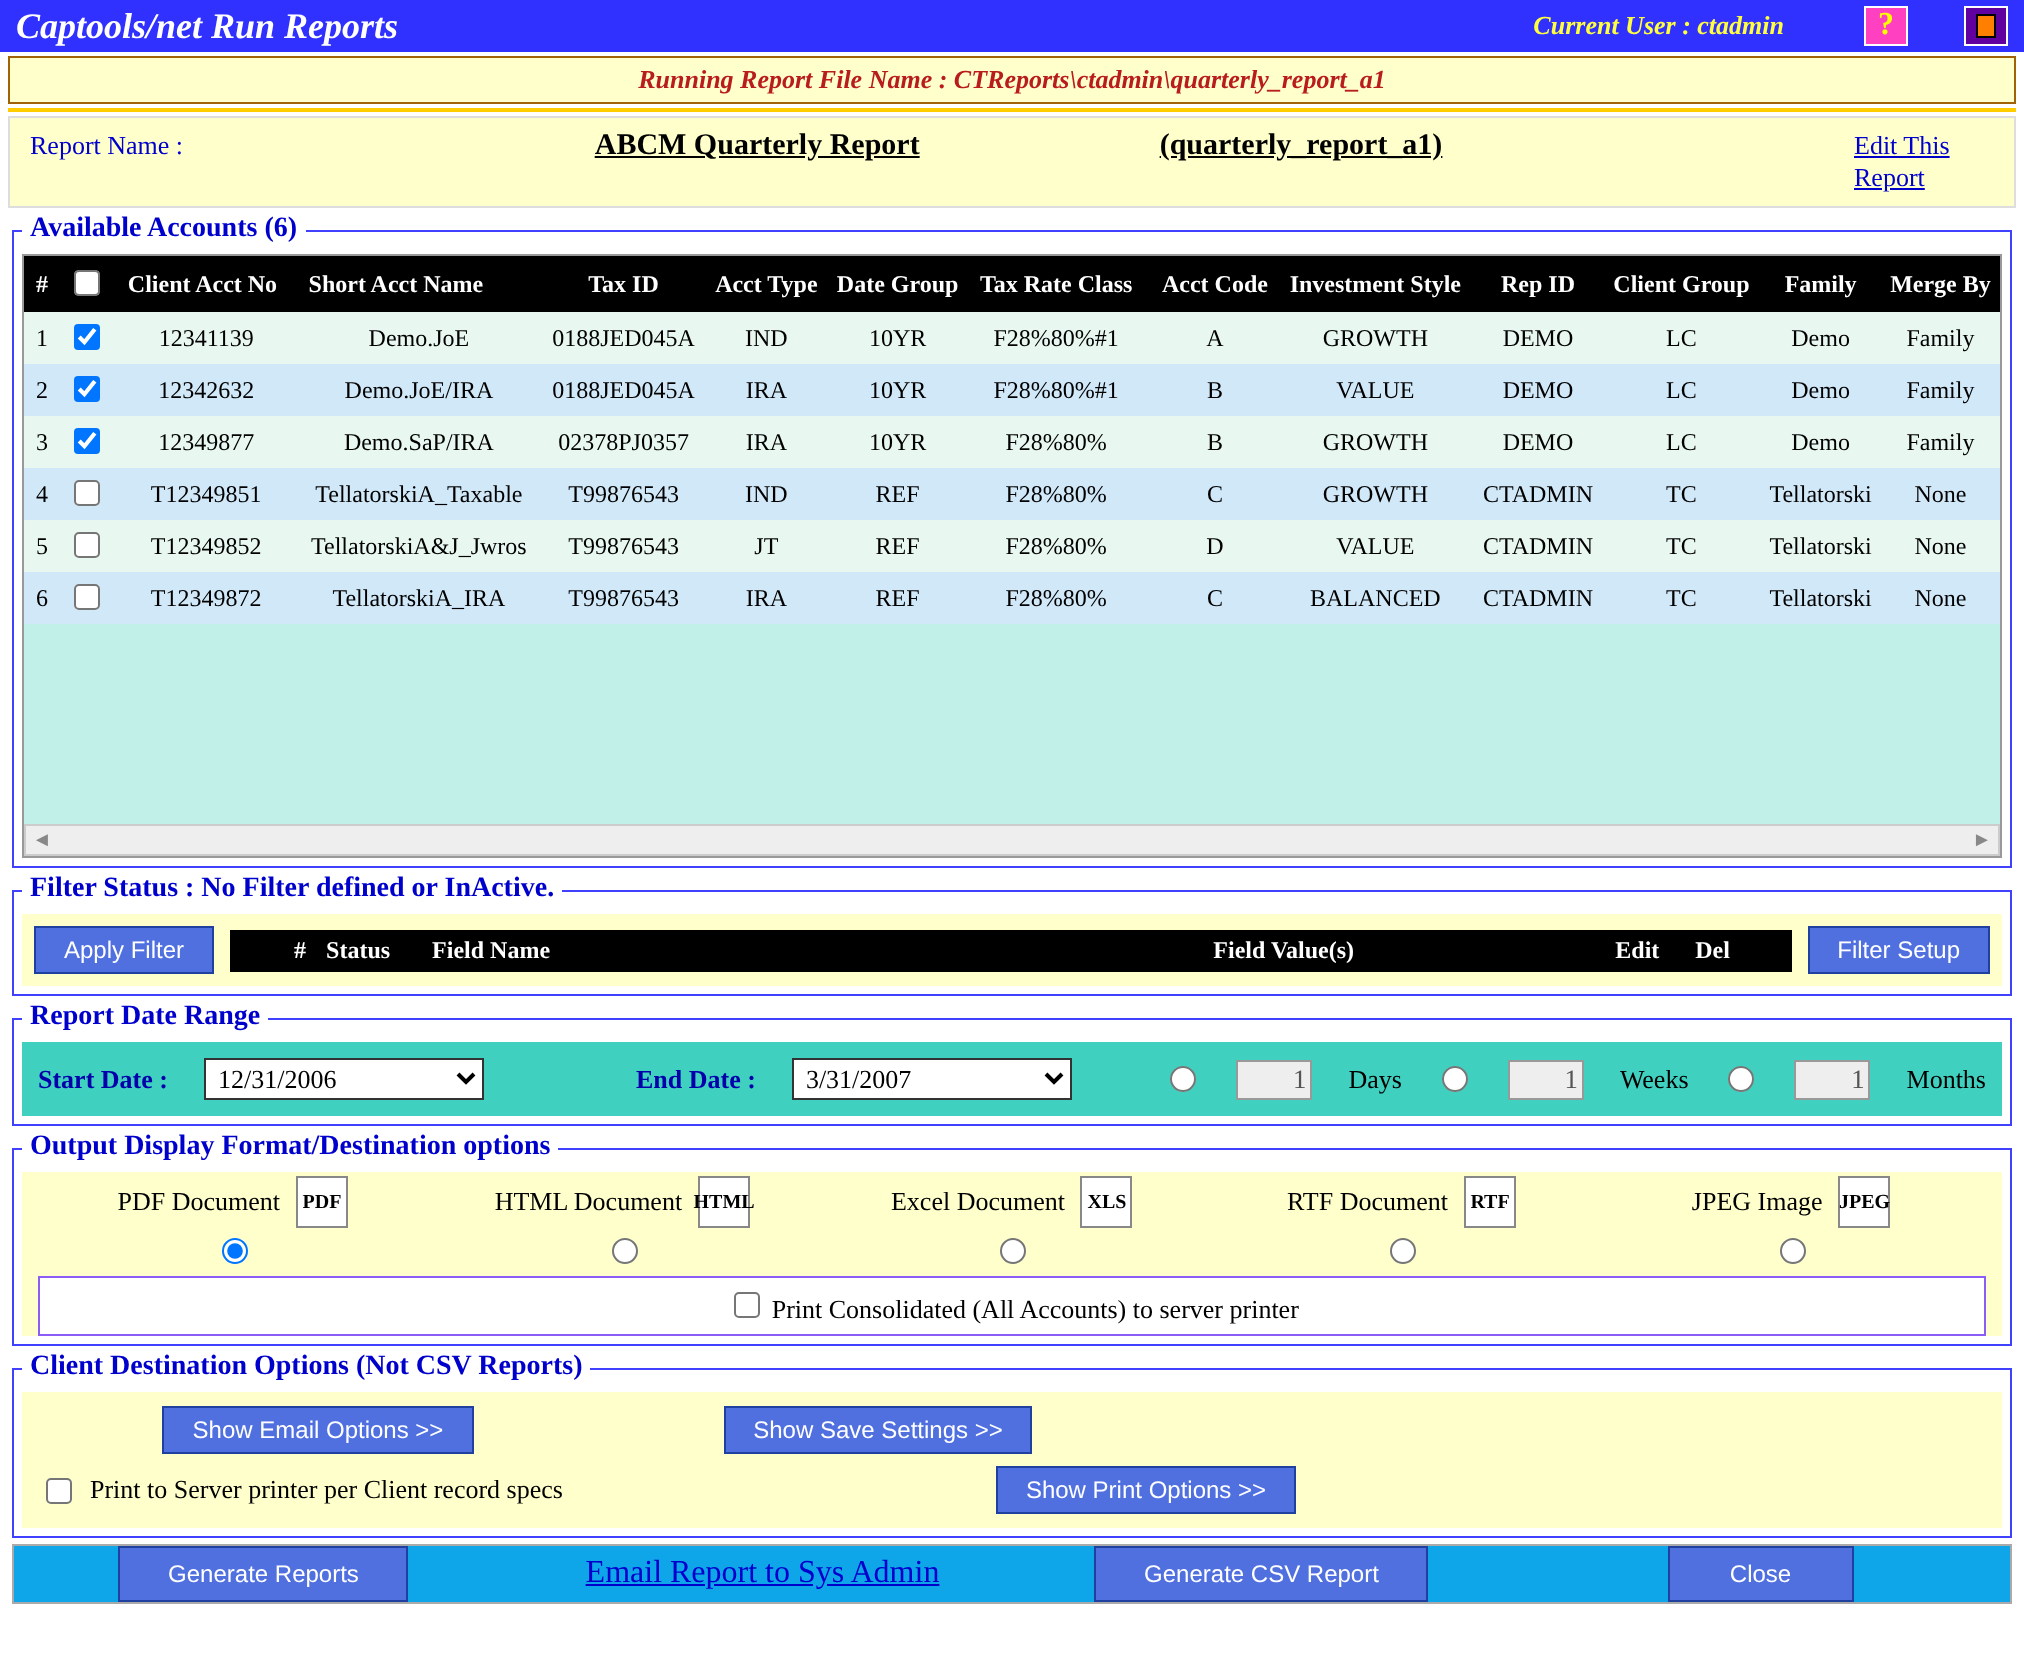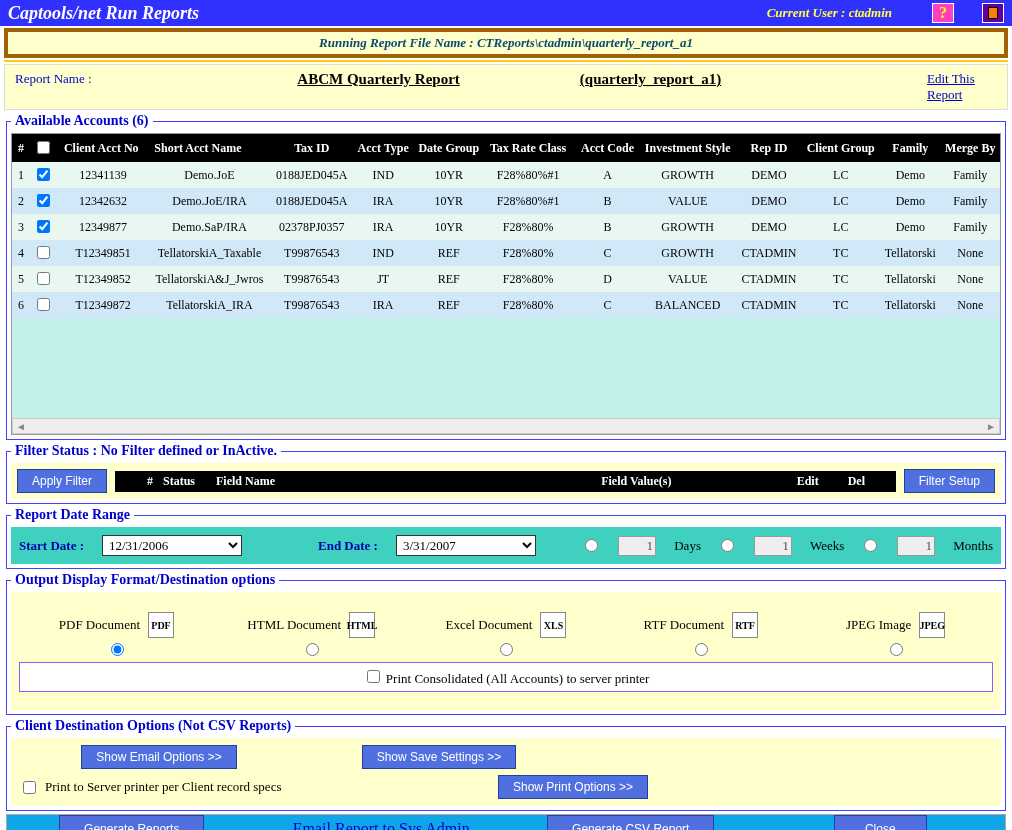--- a/index.html
+++ b/index.html
@@ -4,21 +4,21 @@
 <style>
 * { box-sizing: border-box; font-family: "Times New Roman", serif; }
 body { margin: 0; padding: 0; background: #fff; width: 1012px; }
 .titlebar { background: #3030ff; color: #fff; display: flex; align-items: center; padding: 2px 8px; height: 26px; }
 .titlebar .title { font-size: 18px; font-style: italic; font-weight: bold; flex: 0 0 auto; }
 .titlebar .spacer { flex: 1; }
 .titlebar .user { font-size: 13px; font-weight: bold; font-style: italic; margin-right: 40px; color:#ffff40; }
 .titlebar .help-icon { width: 22px; height: 20px; background: #ff40c0; border:1px solid #fff; display:flex; align-items:center; justify-content:center; font-weight:bold; color:#ffff00; margin-right: 28px; cursor:pointer; }
 .titlebar .exit-icon { width: 22px; height: 20px; background: #6000a0; border:1px solid #fff; display:flex; align-items:center; justify-content:center; cursor:pointer; }
 .exit-icon-inner { width:10px; height:12px; background:#ff8000; border:1px solid #000;}
-.yellow-bar { background: #ffffcc; padding: 3px; border: 4px solid #a16207; margin: 2px 4px; text-align:center; font-style: italic; font-weight: bold; color: #0c4a6e; font-size: 13px; }
+.yellow-bar { background: #ffffcc; padding: 3px; border: 1px solid #a16207; margin: 2px 4px; text-align:center; font-style: italic; font-weight: bold; color: #b91c1c; font-size: 13px; }
 hr.oline { border: none; border-top: 2px solid #ffcc00; margin: 1px 4px; }
 .report-header { background: #ffffcc; padding: 6px 10px; margin: 2px 4px; display:flex; align-items:flex-start; border:1px solid #ddd; }
 .report-header .lbl { color: #0000cc; font-size: 13px; }
 .report-header .center { flex:1; display:flex; justify-content:center; gap: 120px; }
 .report-header .rname { font-weight: bold; text-decoration: underline; font-size:15px; }
 .report-header .rfile { font-weight: bold; text-decoration: underline; font-size:15px; }
 .report-header .edit-link { color: #0000cc; text-decoration: underline; font-size:13px; width:70px; text-align:left; cursor:pointer; }
 fieldset.section { border: 1px solid #4040ff; margin: 3px 6px; padding: 4px; }
 fieldset.section > legend { color: #0000cc; font-weight: bold; font-size: 14px; padding: 0 4px; }
 .accounts-wrap { background: #c0f0e8; border:1px solid #999;}
@@ -35,21 +35,21 @@
 .filter-body { background: #ffffcc; padding: 6px; display:flex; align-items:center; gap: 8px; }
 .btn { background: #5070e0; color: #fff; border: 1px solid #2040a0; padding: 4px 14px; font-family: Arial, sans-serif; font-size: 12px; cursor: pointer; }
 .filter-bar { background: #000; color: #fff; flex:1; padding: 3px 8px; font-size: 12px; font-weight: bold; display:flex; }
 .filter-bar span { display:inline-block; }
 .date-body { background: #40d0c0; padding: 8px; display:flex; align-items:center; gap: 18px; font-size: 13px; }
 .date-body .lbl { color: #0000aa; font-weight: bold; }
 select.dd, input.dd { font-size: 13px; padding: 1px 2px; border:1px solid #333; background:#fff; }
 select.dd { width: 140px; }
 input.num { width: 38px; text-align:right; background:#eee; border:1px solid #999; }
 .radio { margin: 0 2px; }
-.output-body { background: #ffffcc; padding: 18px 8px; }
+.output-body { background: #ffffcc; padding: 0 8px; }
 .output-row { display:flex; align-items:center; padding: 2px 0; }
 .output-opt { flex:1; display:flex; flex-direction:column; align-items:center; gap:2px; font-size:13px; }
 .output-opt .toprow { display:flex; align-items:center; gap: 8px;}
 .icon-box { width: 26px; height: 26px; border:1px solid #888; display:flex; align-items:center; justify-content:center; font-size:10px; font-weight:bold; background:#fff; }
 .consol-row { background:#fff; padding:4px; text-align:center; font-size:13px; border:1px solid #8b5cf6; margin-top:4px;}
 .client-body { background:#ffffcc; padding:4px 8px; }
 .client-row { display:flex; align-items:center; padding:3px 0; font-size:13px; }
 .client-row .left { flex:1; display:flex; align-items:center; gap:6px;}
 .client-row .mid { flex:0 0 280px; text-align:center;}
 .client-row .right { flex:0 0 280px; text-align:center;}
@@ -221,21 +221,21 @@
 
 <fieldset class="section">
   <legend>Filter Status : No Filter defined or InActive.</legend>
   <div class="filter-body">
     <button class="btn">Apply Filter</button>
     <div class="filter-bar">
       <span style="width:30px;text-align:right;">#</span>
       <span style="width:63px;padding-left:10px;">Status</span>
       <span style="width:260px;">Field Name</span>
       <span style="flex:1;text-align:center;">Field Value(s)</span>
-      <span style="width:51px;">Edit</span>
+      <span style="width:40px;">Edit</span>
       <span style="width:40px;">Del</span>
     </div>
     <button class="btn">Filter Setup</button>
   </div>
 </fieldset>
 
 <fieldset class="section">
   <legend>Report Date Range</legend>
   <div class="date-body">
     <span class="lbl">Start Date :</span>

